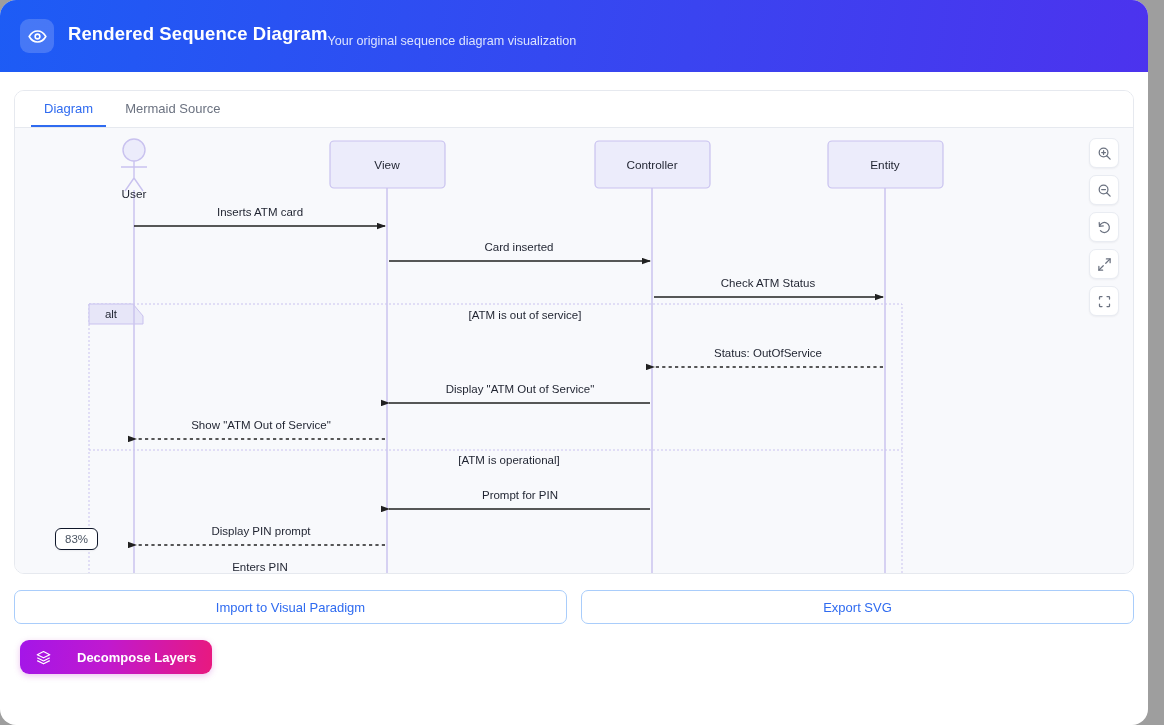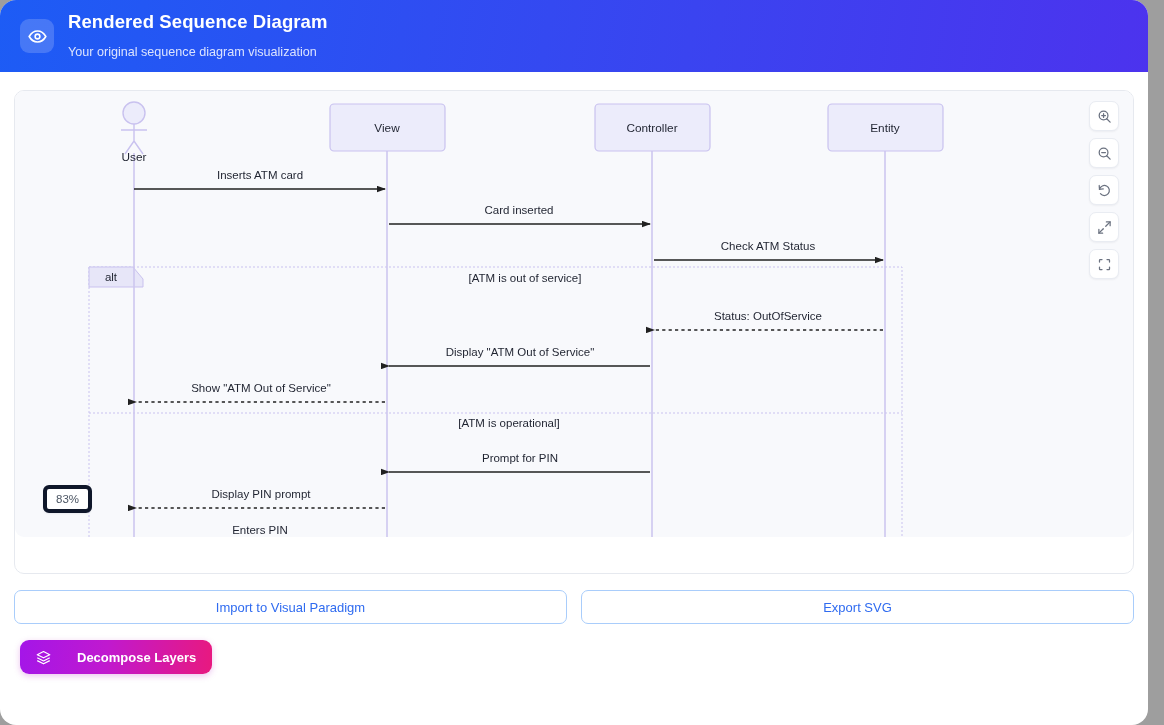--- a/index.html
+++ b/index.html
@@ -25,21 +25,21 @@
     gap: 14px;
   }
   .header-icon {
     width: 34px; height: 34px;
     border-radius: 9px;
     background: rgba(255,255,255,0.18);
     display: flex; align-items: center; justify-content: center;
     flex: 0 0 auto;
   }
   .header-icon svg { display:block; }
-  .header-titles { display: flex; flex-direction: column; justify-content: center; }
+  .header-titles { display: flex; justify-content: center; }
   .header-title {
     color: #ffffff; font-size: 18.5px; font-weight: bold;
     letter-spacing: .1px; line-height: 1.25;
   }
   .header-sub {
     color: #dbe3fe; font-size: 12.6px; line-height: 1.4; margin-top: 11px;
   }
   
   .card {
     margin: 18px 14px 0 14px;
@@ -70,23 +70,23 @@
   .canvas-wrap {
     position: relative;
     height: 446px;
     background: #f8f9fc;
     border-radius: 0 0 9px 9px;
     overflow: hidden;
   }
   .canvas-stage { position: absolute; inset: 0; }
   svg.diagram { position: absolute; left: 0; top: 0; }
   .zoom-badge {
-    position: absolute; left: 28px; bottom: 24px;
+    position: absolute; left: 40px; bottom: 24px;
     background: #ffffff;
-    border: 4px solid #0f172a;
+    border: 1px solid #0f172a;
     border-radius: 6px;
     font-size: 11.5px;
     color: #4b5563;
     padding: 4px 9px;
     box-shadow: 0 1px 2px rgba(16,24,40,.06);
   }
   .zoom-controls {
     position: absolute; right: 14px; top: 10px;
     display: flex; flex-direction: column; gap: 7px;
   }
@@ -144,20 +144,24 @@
       </svg>
     </div>
     <div class="header-titles">
       <div class="header-title">Rendered Sequence Diagram</div>
       <div class="header-sub">Your original sequence diagram visualization</div>
     </div>
   </div>
 
   <div class="card">
 
+    <div class="tabs">
+      <div class="tab active">Diagram</div>
+      <div class="tab">Mermaid Source</div>
+    </div>
 
     <div class="canvas-wrap">
       <div class="canvas-stage">
         <svg class="diagram" width="1120" height="446" viewBox="0 0 1120 446" font-family="Liberation Sans, sans-serif">
 
           <g>
             <rect x="74" y="176" width="813" height="286" fill="none" stroke="#c9c2ef" stroke-width="1" stroke-dasharray="2 2"></rect>
             <line x1="74" y1="322" x2="887" y2="322" stroke="#c9c2ef" stroke-width="1" stroke-dasharray="2 2"></line>
             <path d="M74 176 H118 L128 188 V196 H74 Z" fill="#e7e6f8" stroke="#c9c2ef" stroke-width="1"></path>
             <text x="96" y="190" font-size="11.5" fill="#1f2330" text-anchor="middle">alt</text>

